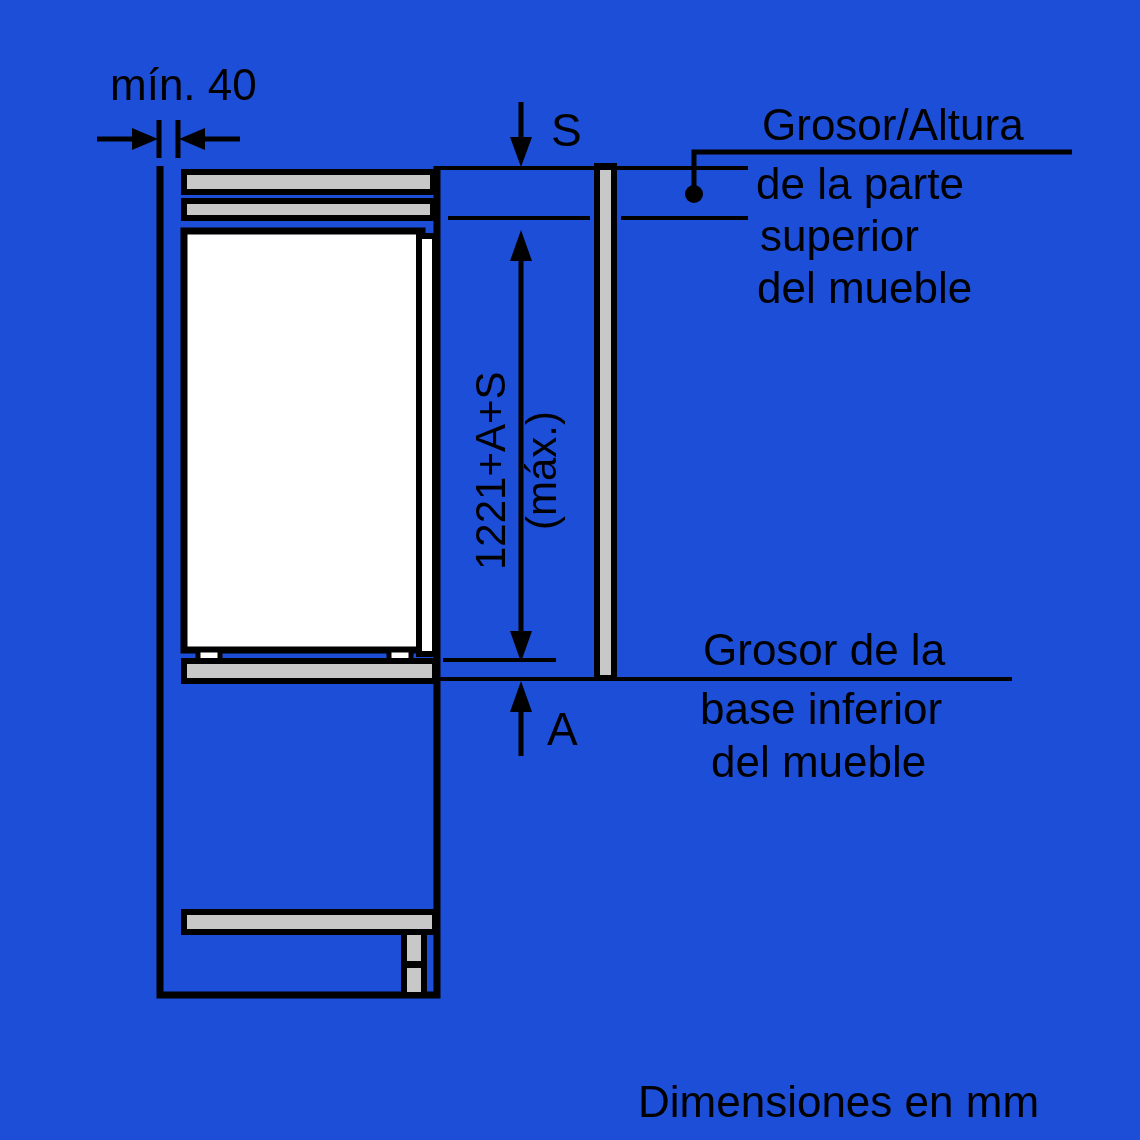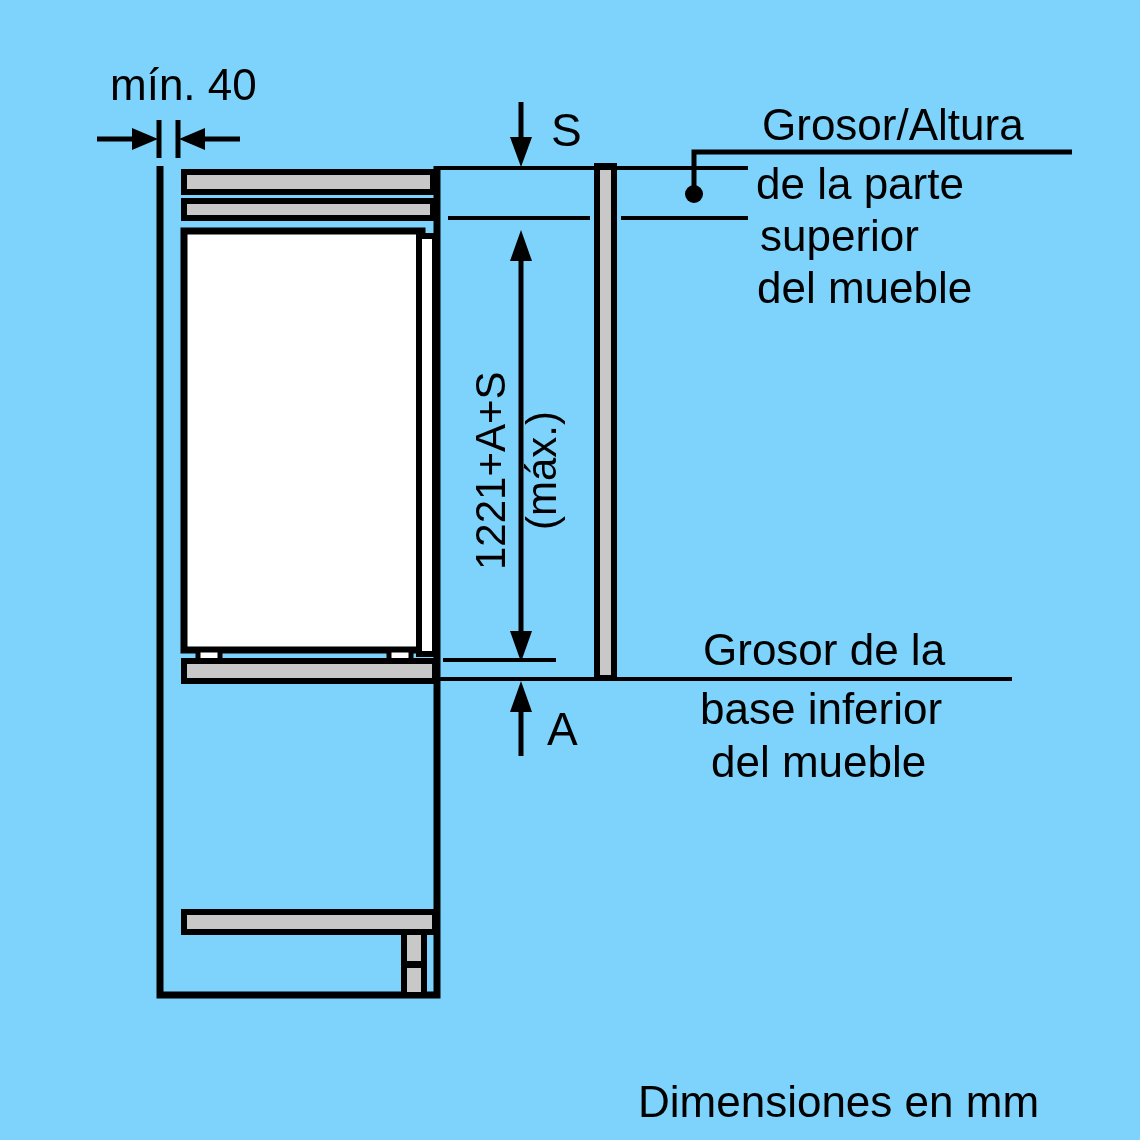--- a/index.html
+++ b/index.html
@@ -10,21 +10,21 @@
   body {
     width: 1140px;
     height: 1140px;
     font-family: "Liberation Sans", sans-serif;
     overflow: hidden;
   }
   #stage {
     position: relative;
     width: 1140px;
     height: 1140px;
-    background: #7dd3fc;
+    background: #1d4ed8;
   }
   svg#drawing {
     position: absolute;
     top: 0;
     left: 0;
     width: 1140px;
     height: 1140px;
     display: block;
   }
   .dim-text {

